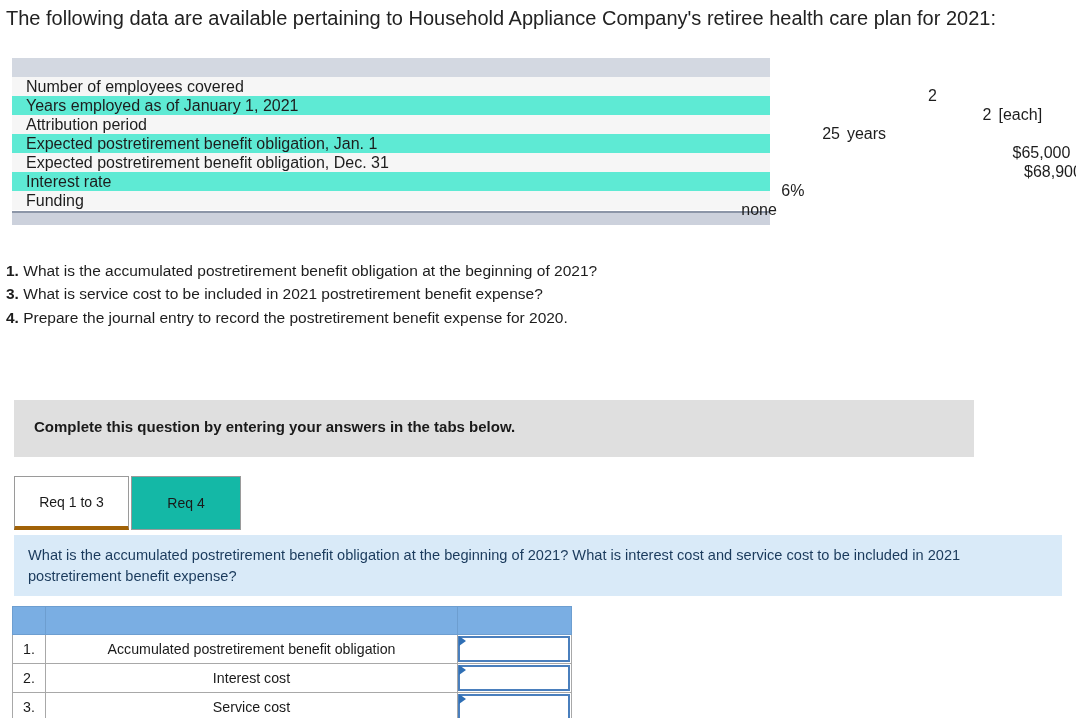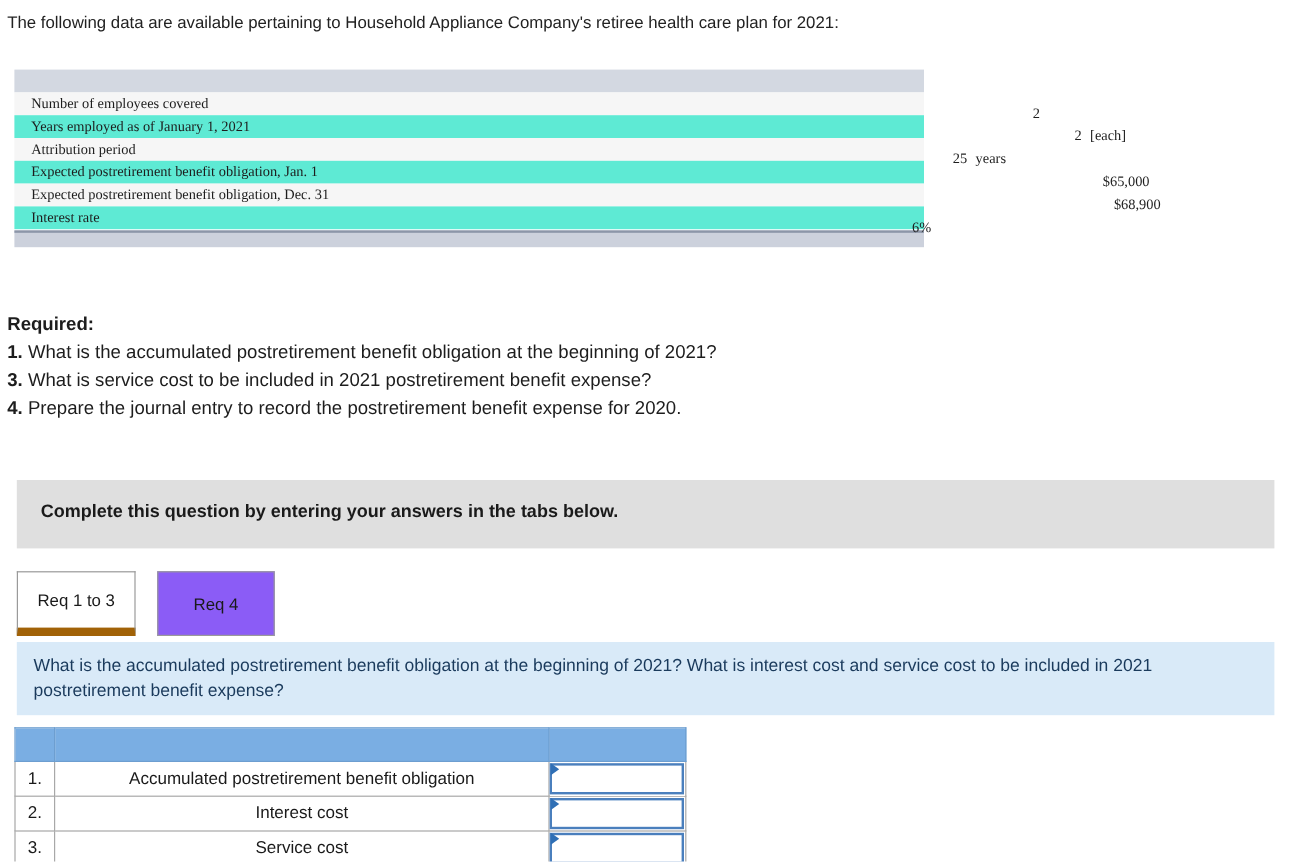--- a/index.html
+++ b/index.html
@@ -15,21 +15,21 @@
     font-family: "Liberation Sans", sans-serif;
     color: #1a1a1a;
     -webkit-font-smoothing: antialiased;
   }
 
   
   .intro {
     position: absolute;
     left: 6px;
     top: 8px;
-    font-size: 14px;
+    font-size: 20px;
     line-height: 20px;
     color: #222222;
     white-space: nowrap;
   }
 
   
   .facts {
     position: absolute;
     left: 12px;
     top: 58px;
@@ -39,22 +39,22 @@
     height: 19px;
     background: #d3d8e1;
   }
   .facts-botbar {
     height: 12px;
     background: #ccd1dc;
     border-top: 2px solid #8c96a8;
     margin-top: 1px;
   }
   .facts-body {
-    font-family: Liberation Serif, serif;
-    font-size: 12px;
+    font-family: Liberation Sans, sans-serif;
+    font-size: 16px;
   }
   .facts-row {
     display: flex;
     align-items: center;
     height: 19px;
     background: #5eead4;
   }
   .facts-row.alt {
     background: #f6f6f6;
   }
@@ -95,21 +95,21 @@
   }
   .required b { font-weight: bold; }
   .req-line { white-space: nowrap; }
   .req-num { font-weight: bold; }
 
   
   .complete-banner {
     position: absolute;
     left: 14px;
     top: 400px;
-    width: 1048px;
+    width: 960px;
     height: 57px;
     background: #dfdfdf;
   }
   .complete-banner-text {
     position: absolute;
     left: 20px;
     top: 18px;
     font-size: 15px;
     font-weight: bold;
     color: #1a1a1a;
@@ -132,29 +132,29 @@
     display: flex;
     align-items: center;
     justify-content: center;
     font-size: 14px;
     color: #1a1a1a;
     white-space: nowrap;
     cursor: pointer;
   }
   .tab.active {
     left: 0;
-    width: 99px;
+    width: 115px;
     background: #ffffff;
-    border-bottom: 7px solid #a16207;
+    border-bottom: 4px solid #a16207;
     z-index: 3;
   }
   .tab.inactive {
     left: 117px;
-    width: 98px;
-    background: #8b5cf6;
+    width: 110px;
+    background: #14b8a6;
     border-bottom: 1px solid #9a9a9a;
     z-index: 2;
   }
 
   
   .qpanel {
     position: absolute;
     left: 14px;
     top: 535px;
     width: 1048px;
@@ -287,29 +287,33 @@
     </div>
 
     <div class="facts-row">
       <span class="facts-label">Interest rate</span>
       <span class="facts-rowwrap" style="flex:1 1 auto;">
         <span class="facts-num">6%</span>
         <span class="facts-unit"></span>
       </span>
     </div>
 
+    <div class="facts-row alt">
+      <span class="facts-label">Funding</span>
+      <span class="facts-rowwrap" style="flex:1 1 auto;">
+        <span class="facts-num">none</span>
+        <span class="facts-unit"></span>
+      </span>
+    </div>
 
   </div>
   <div class="facts-botbar"></div>
 </div>
 
 <div class="required">
-  <div class="req-line">
-    <b>Required:</b>
-  </div>
   <div class="req-line">
     <span class="req-num">1.</span>
     <span>What is the accumulated postretirement benefit obligation at the beginning of 2021?</span>
   </div>
   <div class="req-line">
     <span class="req-num">3.</span>
     <span>What is service cost to be included in 2021 postretirement benefit expense?</span>
   </div>
   <div class="req-line">
     <span class="req-num">4.</span>

